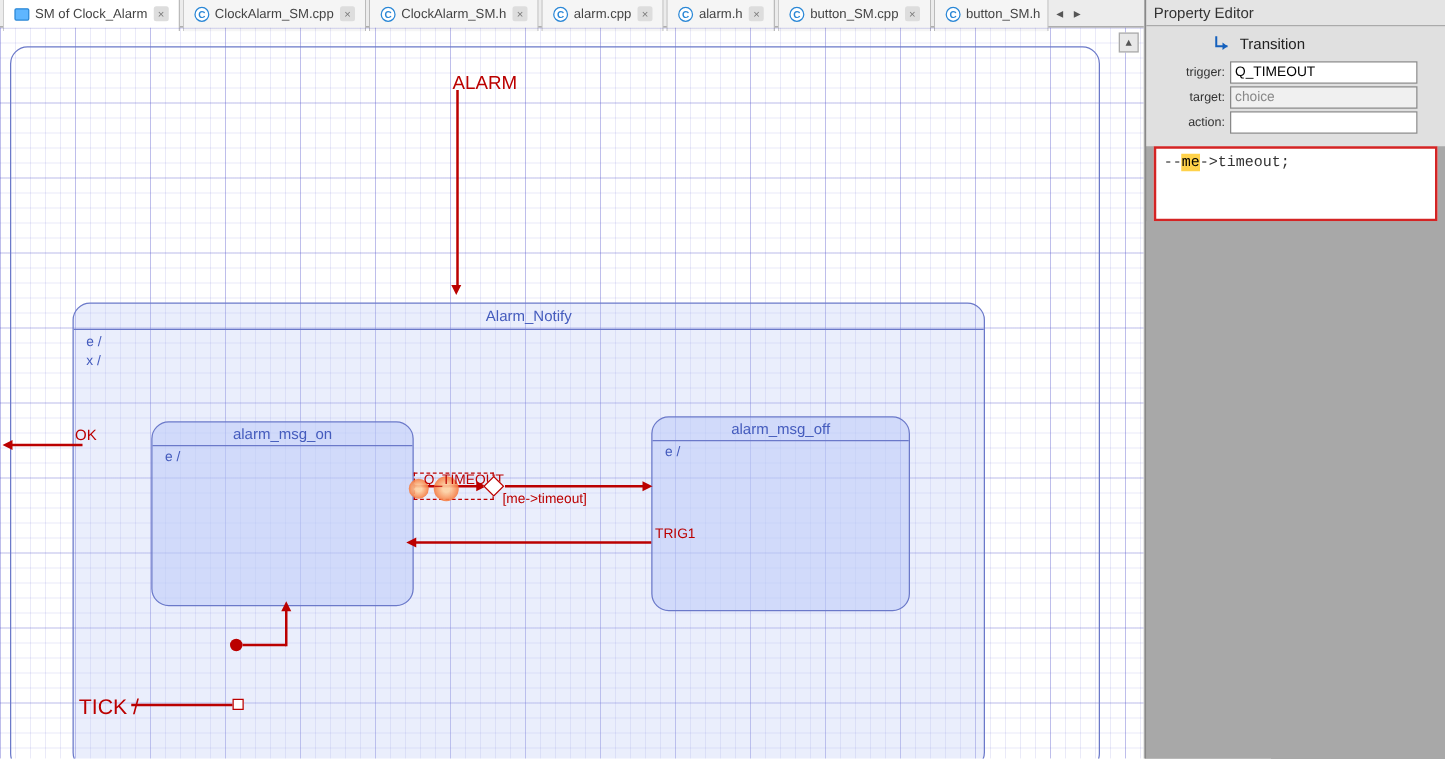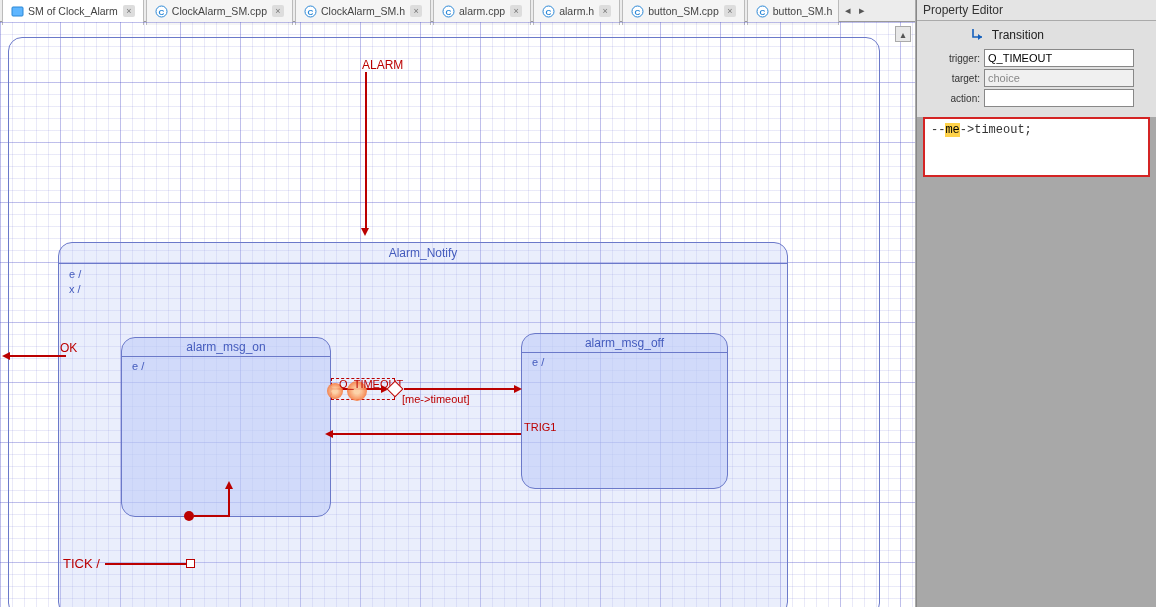--- a/index.html
+++ b/index.html
@@ -17,28 +17,28 @@
   position: absolute; inset: 0;
   background-image:
     linear-gradient(to right, rgba(80,80,200,0.12) 1px, transparent 1px),
     linear-gradient(to bottom, rgba(80,80,200,0.12) 1px, transparent 1px),
     linear-gradient(to right, rgba(80,80,200,0.28) 1px, transparent 1px),
     linear-gradient(to bottom, rgba(80,80,200,0.28) 1px, transparent 1px);
   background-size: 12px 12px, 12px 12px, 60px 60px, 60px 60px;
 }
 .scroll-up { position: absolute; top: 4px; right: 4px; width: 16px; height: 16px; background: #e8e8e8; border: 1px solid #aaa; display:flex; align-items:center; justify-content:center; font-size:10px; color:#555;}
 .outer-state { position: absolute; left: 8px; top: 15px; right: 35px; height: 580px; border: 1px solid #6b79c9; border-radius: 14px; }
-.state-label { position: absolute; color: #b00; font-size: 12px; }
+.state-label { position: absolute; color: #b00; font-size: 15px; }
 .notify-state { position: absolute; left: 58px; top: 220px; width: 730px; height: 374px; border: 1px solid #6b79c9; border-radius: 14px; background: rgba(180,195,245,0.28); }
 .notify-title { position: absolute; top: -1px; left: 0; right: 0; text-align: center; color: #445bbd; font-size: 12px; padding-top: 4px; }
 .notify-hr { position: absolute; top: 20px; left: 0; right: 0; height: 1px; background: #6b79c9; }
 .substate { position: absolute; border: 1px solid #6b79c9; border-radius: 14px; background: rgba(188,202,248,0.55); }
 .substate .title { position: absolute; top: -1px; left: 0; right: 0; text-align: center; color: #445bbd; font-size: 12px; padding-top: 3px; }
 .substate .shr { position: absolute; top: 18px; left: 0; right: 0; height: 1px; background: #6b79c9; }
-.sub1 { left: 62px; top: 94px; width: 210px; height: 180px; }
+.sub1 { left: 62px; top: 94px; width: 210px; height: 148px; }
 .sub2 { left: 462px; top: 90px; width: 207px; height: 156px; }
 .etext { position: absolute; color: #445bbd; font-size: 11px; }
 .arrow-line { position: absolute; background: #b00; }
 .arrow-head { position: absolute; width: 0; height: 0; }
 .ah-down { border-left: 4px solid transparent; border-right: 4px solid transparent; border-top: 8px solid #b00; }
 .ah-right { border-top: 4px solid transparent; border-bottom: 4px solid transparent; border-left: 8px solid #b00; }
 .ah-left { border-top: 4px solid transparent; border-bottom: 4px solid transparent; border-right: 8px solid #b00; }
 .ah-up   { border-left: 4px solid transparent; border-right: 4px solid transparent; border-bottom: 8px solid #b00; }
 .initdot { position:absolute; width:10px; height:10px; background:#b00; border-radius:50%; }
 .choice-diamond { position:absolute; width:12px; height:12px; border:1.5px solid #b00; transform: rotate(45deg); background:#fff; }
@@ -180,21 +180,21 @@
 
         <div class="arrow-line" style="left:272px; top:190px; width:190px; height:1.5px;"></div>
         <div class="arrow-head ah-left" style="left:266px; top:186.5px;"></div>
         <div class="state-label" style="left:465px; top:178px; font-size:11px;">TRIG1</div>
 
         <div class="initdot" style="left:125px; top:268px;"></div>
         <div class="arrow-line" style="left:135px; top:272px; width:35px; height:1.5px;"></div>
         <div class="arrow-line" style="left:169px; top:244px; width:1.5px; height:30px;"></div>
         <div class="arrow-head ah-up" style="left:165.5px; top:238px;"></div>
 
-        <div class="state-label" style="top:313px; left:4px; font-size:13px;">TICK /</div>
+        <div class="state-label" style="top:313px; left:4px; font-size:17px;">TICK /</div>
         <div class="arrow-line" style="left:46px; top:320px; width:82px; height:1.5px;"></div>
         <div class="termbox" style="left:127px; top:316px;"></div>
       </div>
 
       <div class="state-label" style="left:60px; top:319px; font-size:12px;">OK</div>
       <div class="arrow-line" style="left:8px; top:333px; width:58px; height:1.5px;"></div>
       <div class="arrow-head ah-left" style="left:2px; top:329.5px;"></div>
     </div>
   </div>
 

